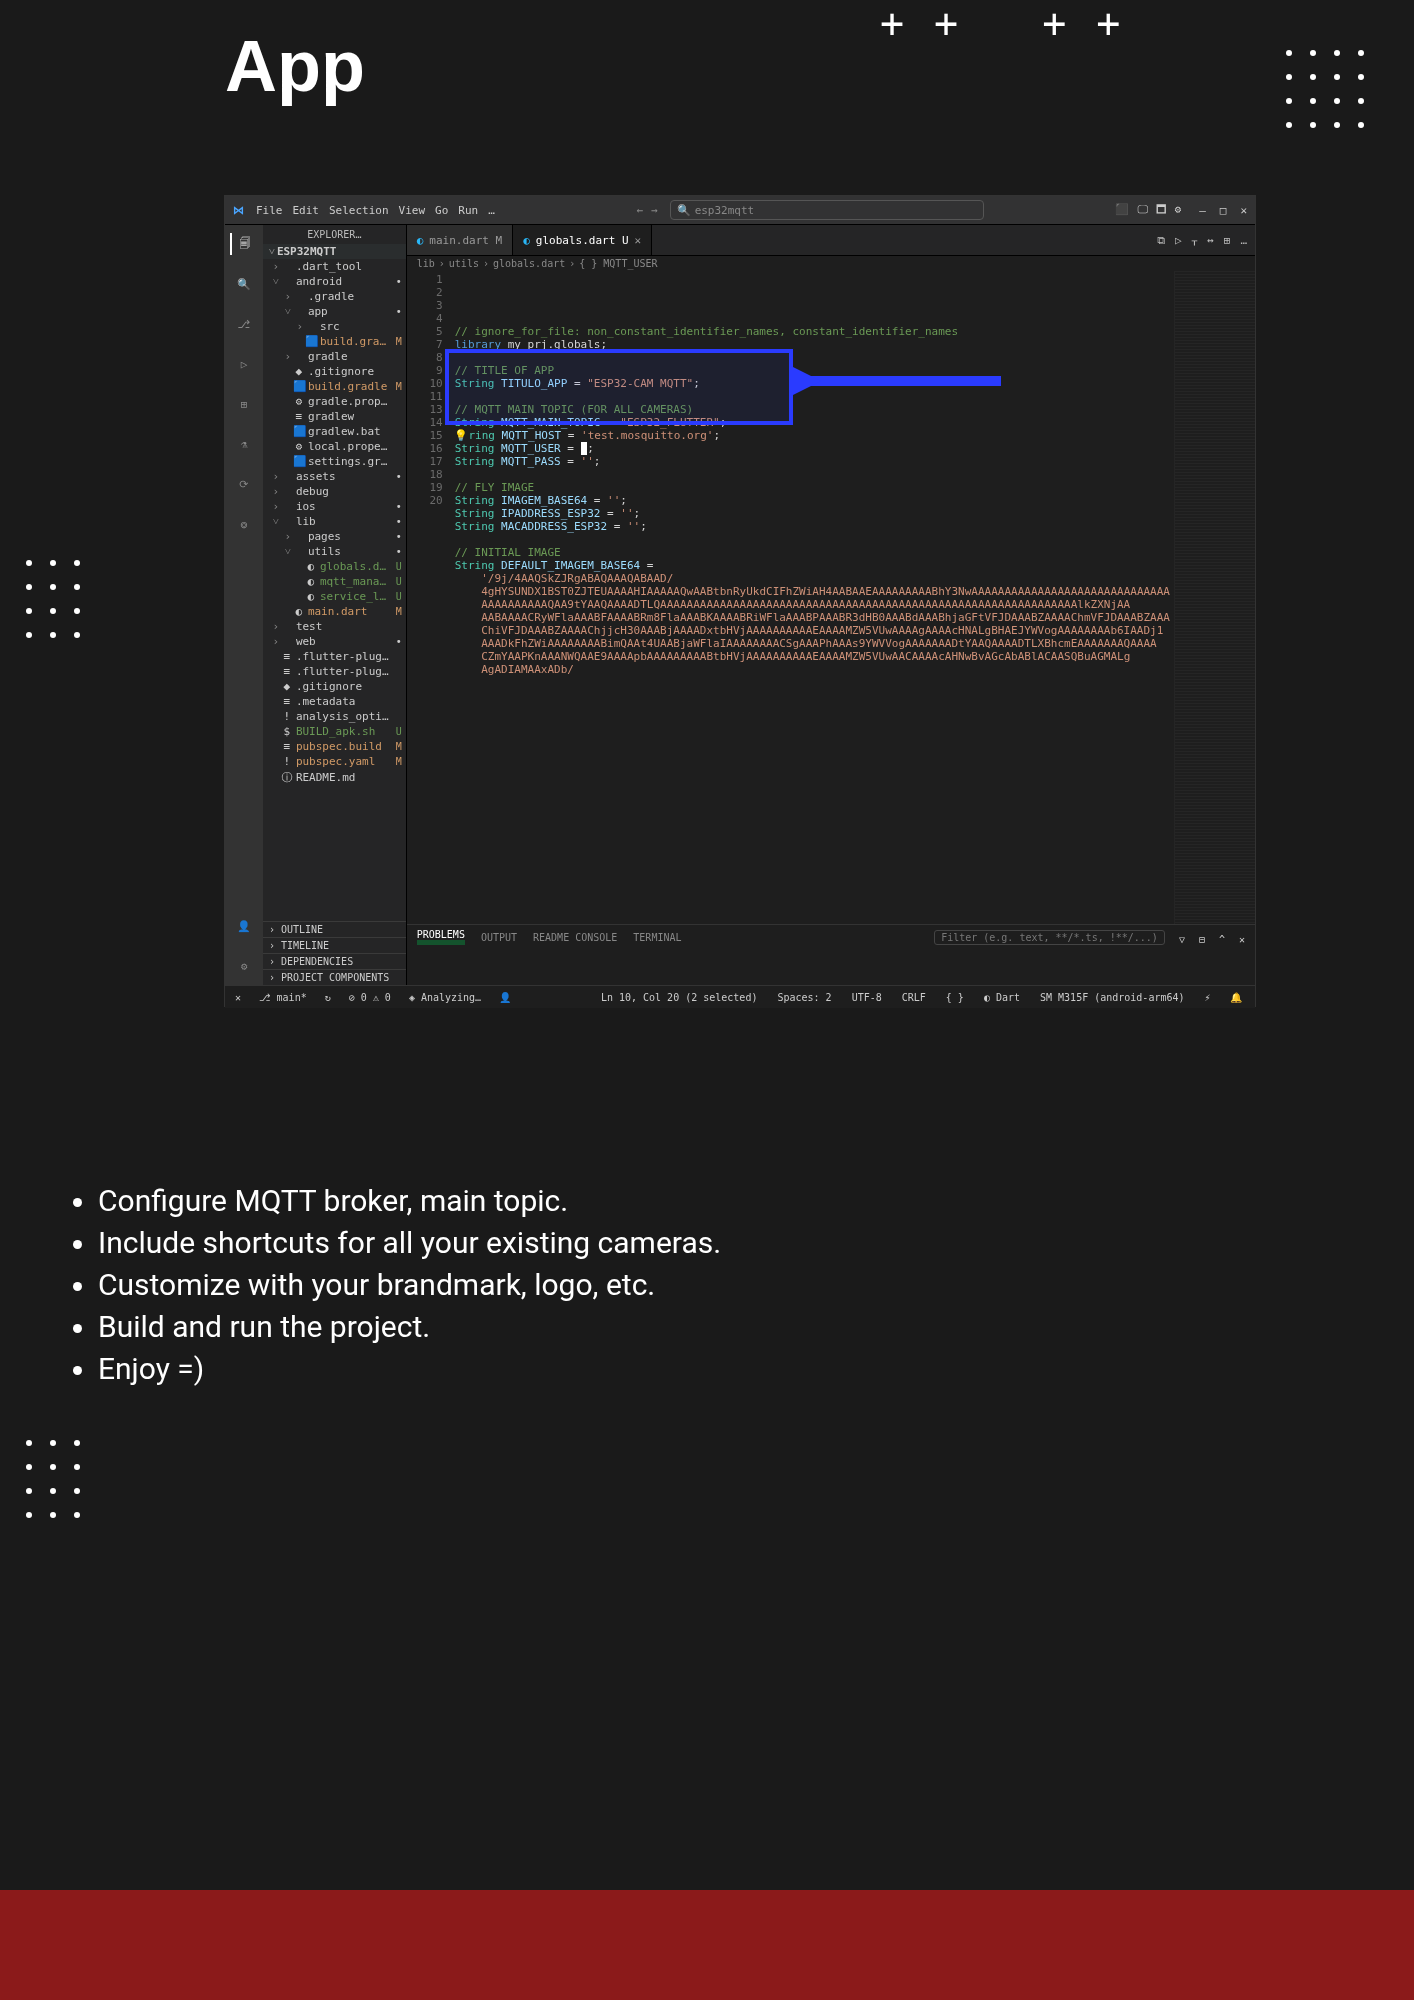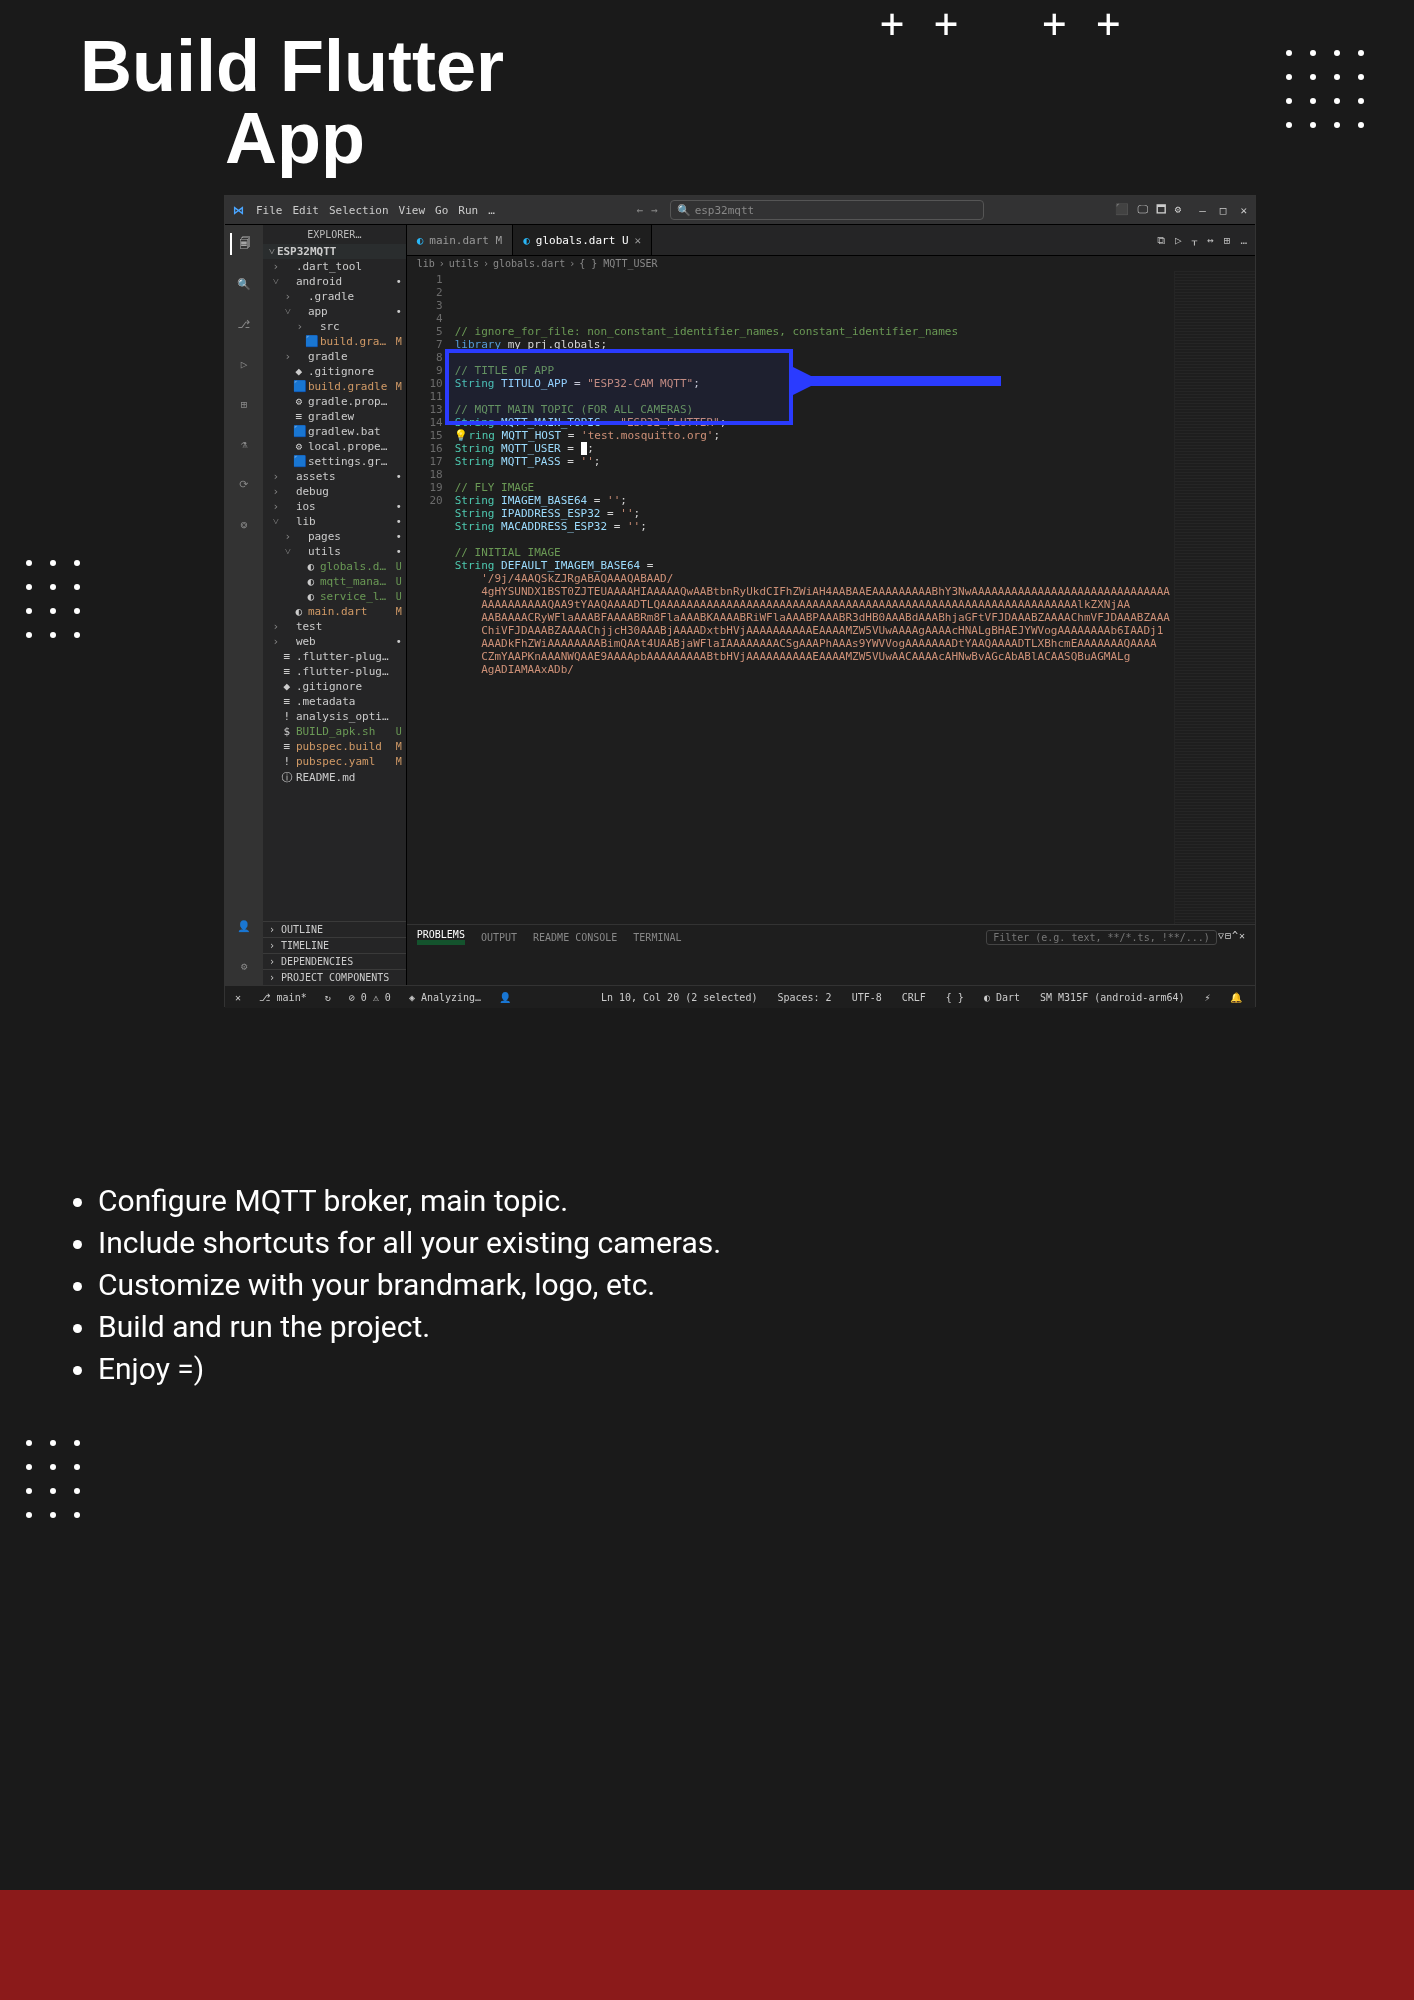--- a/index.html
+++ b/index.html
@@ -71,21 +71,21 @@
   .c-str{color:#ce9178}
   .c-prop{color:#9cdcfe}
   .hl-box{position:absolute;border:4px solid #2a3bff;background:rgba(42,59,255,0.08);pointer-events:none}
   .arrow{position:absolute;pointer-events:none}
   .minimap{width:80px;background:#1e1e1e;border-left:1px solid #2a2a2a;background-image:repeating-linear-gradient(#2b2b2b 0 1px,transparent 1px 3px);opacity:0.6}
   
   .panel{height:60px;background:#1e1e1e;border-top:1px solid #333;display:flex;flex-direction:column}
   .panel-tabs{display:flex;align-items:center;gap:16px;padding:4px 10px;font-size:10px}
   .panel-tabs .pt{color:#888}
   .panel-tabs .pt.active{color:#fff;border-bottom:5px solid #14532d}
-  .panel-tabs .right{margin-left:auto;display:flex;align-items:flex-start;gap:1px}
+  .panel-tabs .right{margin-left:auto;display:flex;align-items:flex-end;gap:14px}
   .filter{border:1px solid #444;padding:1px 6px;border-radius:3px;color:#777;font-size:10px}
   .panel-body{padding:4px 10px;color:#bbb;font-size:11px}
   
   .status{height:22px;background:#1e1e1e;border-top:1px solid #333;display:flex;align-items:center;font-size:10px;color:#ccc}
   .status .sl{display:flex;align-items:center;gap:10px;padding-left:6px}
   .status .sr{margin-left:auto;display:flex;align-items:center;gap:12px;padding-right:8px}
   .status .badge{padding:0 4px}
 </style>
 </head>
 <body>
@@ -135,21 +135,20 @@
       <span></span>
       <span></span>
       <span></span>
       <span></span>
       <span></span>
       <span></span>
       <span></span>
     </div>
 
   <h1>
-    <span>Build Flutter</span>
     <span class="l2">App</span>
   </h1>
 
   <div class="editor">
 
     <div class="titlebar">
       <div class="tb-left">
         <span class="vs">⋈</span>
         <span id="menu-host"><span class="mi" style="margin-right: 10px;">File</span><span class="mi" style="margin-right: 10px;">Edit</span><span class="mi" style="margin-right: 10px;">Selection</span><span class="mi" style="margin-right: 10px;">View</span><span class="mi" style="margin-right: 10px;">Go</span><span class="mi" style="margin-right: 10px;">Run</span><span class="mi" style="margin-right: 10px;">…</span></span>
       </div>

